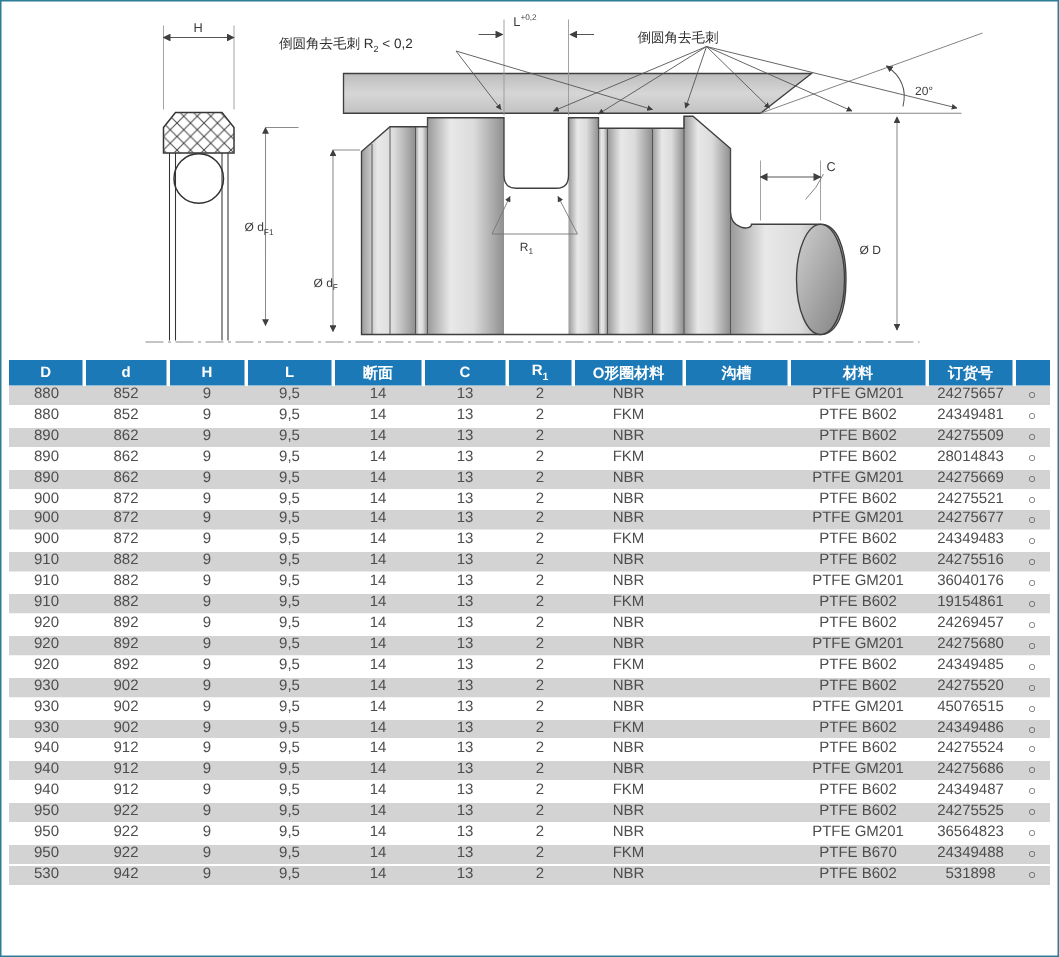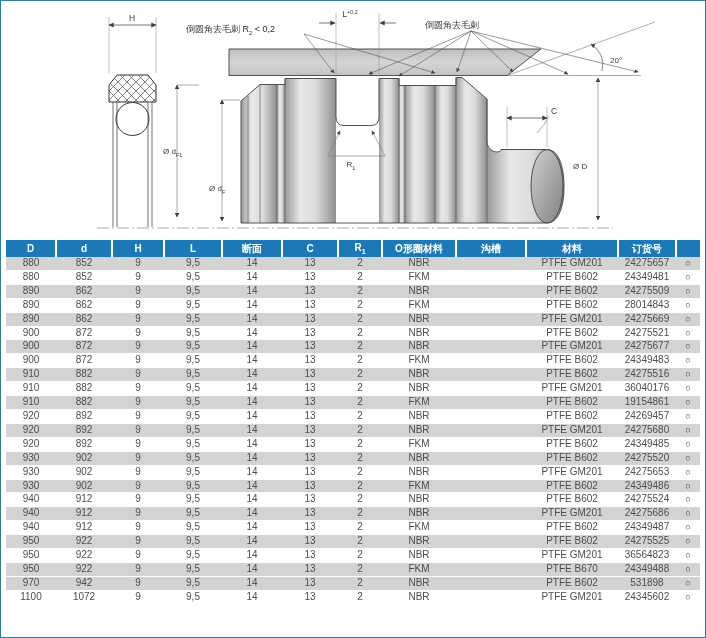--- a/index.html
+++ b/index.html
@@ -422,21 +422,21 @@
             <td>930</td>
             <td>902</td>
             <td>9</td>
             <td>9,5</td>
             <td>14</td>
             <td>13</td>
             <td>2</td>
             <td>NBR</td>
             <td></td>
             <td>PTFE GM201</td>
-            <td>24275653</td>
+            <td>45076515</td>
             <td class="marker-cell">○</td>
           </tr>
           <tr class="odd">
             <td>930</td>
             <td>902</td>
             <td>9</td>
             <td>9,5</td>
             <td>14</td>
             <td>13</td>
             <td>2</td>
@@ -524,44 +524,30 @@
             <td>14</td>
             <td>13</td>
             <td>2</td>
             <td>FKM</td>
             <td></td>
             <td>PTFE B670</td>
             <td>24349488</td>
             <td class="marker-cell">○</td>
           </tr>
           <tr class="odd">
-            <td>970</td>
+            <td>530</td>
             <td>942</td>
             <td>9</td>
             <td>9,5</td>
             <td>14</td>
             <td>13</td>
             <td>2</td>
             <td>NBR</td>
             <td></td>
             <td>PTFE B602</td>
             <td>531898</td>
-            <td class="marker-cell">○</td>
-          </tr>
-          <tr class="even">
-            <td>1100</td>
-            <td>1072</td>
-            <td>9</td>
-            <td>9,5</td>
-            <td>14</td>
-            <td>13</td>
-            <td>2</td>
-            <td>NBR</td>
-            <td></td>
-            <td>PTFE GM201</td>
-            <td>24345602</td>
             <td class="marker-cell">○</td>
           </tr>
         </tbody>
     </table>
   </div>
 
 </div>
 
 </body></html>

